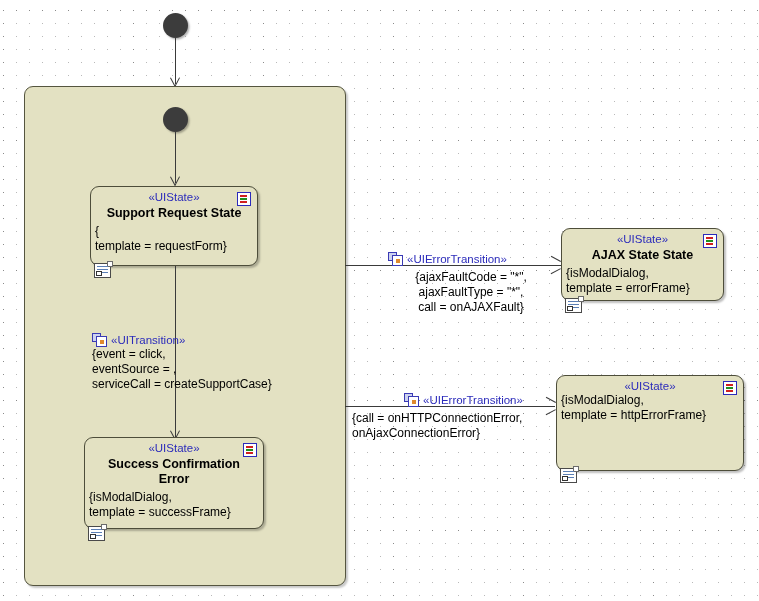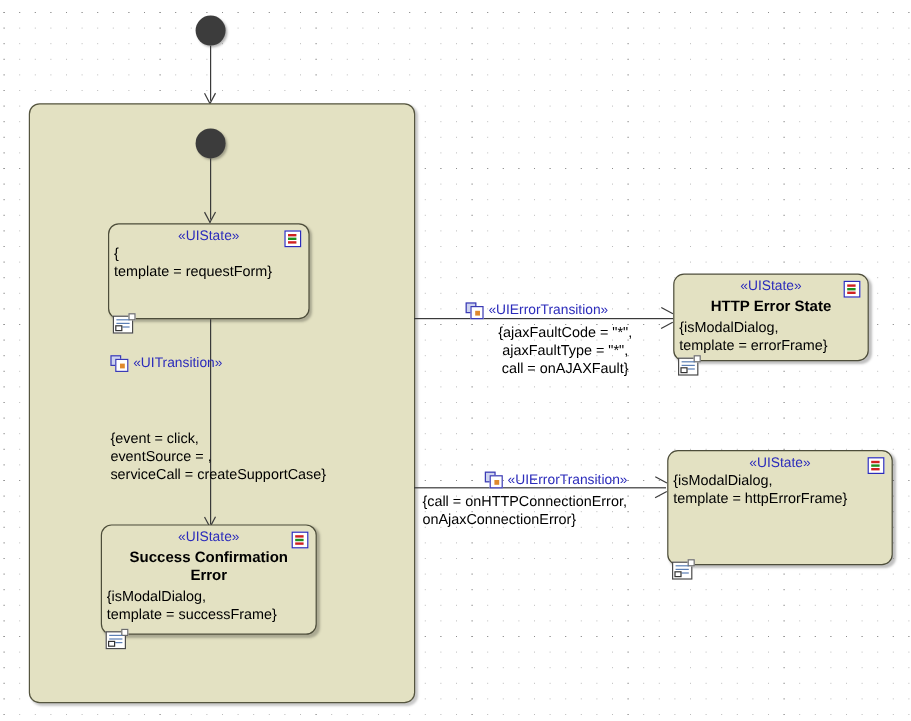--- a/index.html
+++ b/index.html
@@ -129,21 +129,21 @@
   .arrow-right::before{top:0;transform-origin:right top;transform:rotate(28deg);}
   .arrow-right::after{bottom:0;transform-origin:right bottom;transform:rotate(-28deg);}
 
   
   .tlabel{position:absolute;}
   .tlabel .thead{
     display:flex;align-items:flex-start;gap:4px;
     color:#2b2bbb;font-size:11.5px;line-height:14px;white-space:nowrap;
   }
   .tlabel .tprops{
-    color:#000;font-size:12px;line-height:15px;white-space:pre;margin-top:48px;
+    color:#000;font-size:12px;line-height:15px;white-space:pre;
   }
   .tlabel.center .tprops{text-align:center;}
 
   
   .stackicon{
     position:relative;width:15px;height:14px;flex:0 0 15px;
   }
   .stackicon .sq{
     position:absolute;box-sizing:border-box;
     border:1.2px solid #3a3ab5;background:#cdd3ef;
@@ -164,40 +164,41 @@
   <div class="arrow-down open" style="left:169.5px;top:78px;"></div>
 
   <div class="composite" style="left:24px;top:86px;width:322px;height:500px;"></div>
 
   <div class="initial" style="left:163px;top:107px;"></div>
   <div class="vline" style="left:175px;top:132px;height:51px;"></div>
   <div class="arrow-down open" style="left:169.5px;top:177px;"></div>
 
   <div class="state" style="left:90px;top:186px;width:168px;height:80px;">
     <div class="stereo">«UIState»</div>
+    <div class="sname">Support Request State</div>
     <div class="sprops">{
 template = requestForm}</div>
     <div class="docicon">
         <i></i>
         <i></i>
         <i></i>
       </div>
     <div class="frameicon">
       <span class="tab"></span>
       <span class="bar b1"></span>
         <span class="bar b2"></span>
         <span class="bar b3"></span>
       <span class="mini"></span>
     </div>
   </div>
 
   <div class="vline" style="left:175px;top:266px;height:171px;"></div>
   <div class="arrow-down open" style="left:169.5px;top:431px;"></div>
 
-  <div class="tlabel" style="left:92px;top:296px;">
+  <div class="tlabel" style="left:92px;top:333px;">
     <div class="thead">
       <span class="stackicon">
         <span class="sq back"></span>
           <span class="sq front"></span>
           <span class="dot"></span>
       </span>
       <span>«UITransition»</span>
     </div>
     <div class="tprops">{event = click,
 eventSource = ,
@@ -236,21 +237,21 @@
       </span>
       <span>«UIErrorTransition»</span>
     </div>
     <div class="tprops" style="margin-top:4px;">{ajaxFaultCode = "*",
 ajaxFaultType = "*",
 call = onAJAXFault}</div>
   </div>
 
   <div class="state" style="left:561px;top:228px;width:163px;height:73px;">
     <div class="stereo">«UIState»</div>
-    <div class="sname">HTTP Error State</div>
+    <div class="sname">AJAX State State</div>
     <div class="sprops">{isModalDialog,
 template = errorFrame}</div>
     <div class="docicon">
         <i></i>
         <i></i>
         <i></i>
       </div>
     <div class="frameicon">
       <span class="tab"></span>
       <span class="bar b1"></span>

